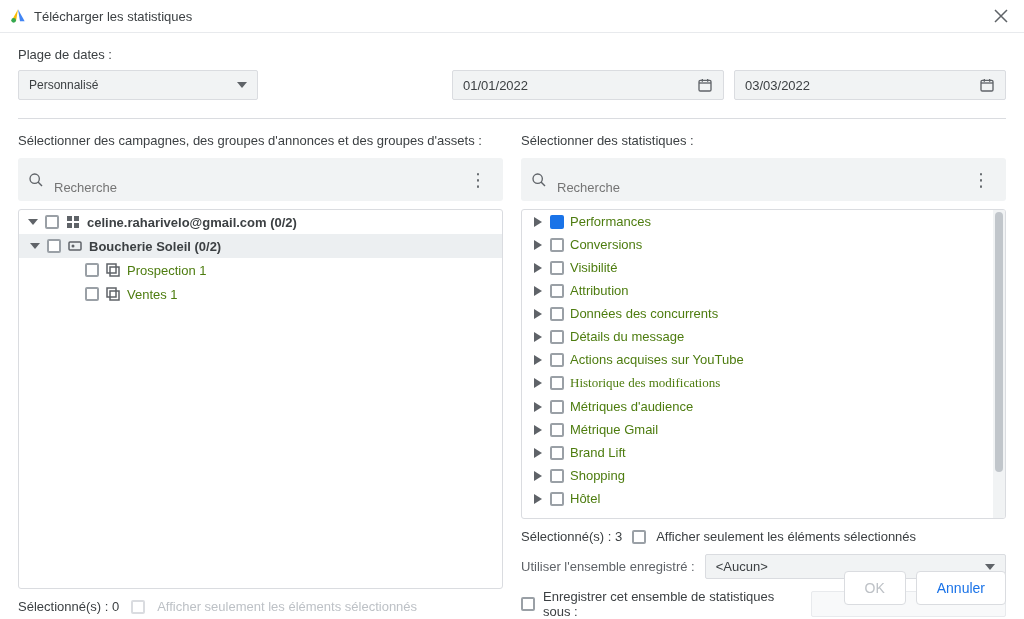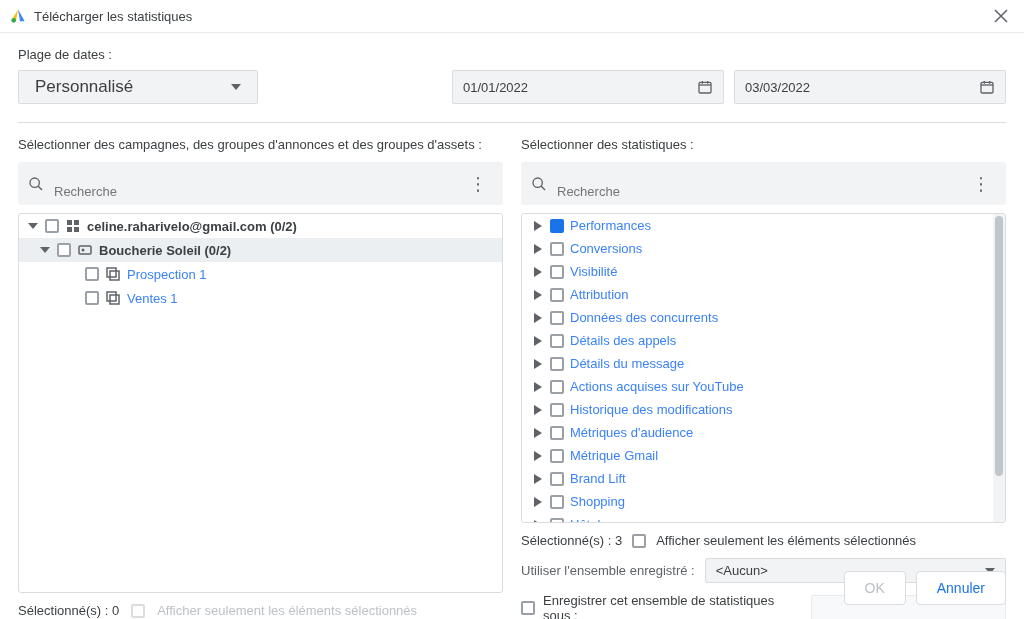--- a/index.html
+++ b/index.html
@@ -52,22 +52,22 @@
     gap: 10px;
     margin-bottom: 18px;
   }
   .dropdown {
     display: flex;
     align-items: center;
     justify-content: space-between;
     background: #f1f3f4;
     border: 1px solid #dadce0;
     border-radius: 2px;
-    padding: 6px 16px;
-    font-size: 17px;
+    padding: 6px 10px;
+    font-size: 12px;
     color: #3c4043;
     cursor: pointer;
   }
   .dropdown-main { width: 240px; }
   .spacer-flex { flex: 1; }
   .date-input {
     display: flex;
     align-items: center;
     justify-content: space-between;
     background: #f1f3f4;
@@ -132,33 +132,33 @@
   .tree-row {
     display: flex;
     align-items: center;
     padding: 4px 8px;
     font-size: 13px;
     gap: 6px;
     min-height: 23px;
   }
   .tree-row.selected { background: #eceff1; }
   .tree-row .label-bold { font-weight: 600; color: #3c4043; }
-  .tree-row .label-norm { color: #3b82f6; }
+  .tree-row .label-norm { color: #4d7c0f; }
   .arrow {
     width: 12px;
     height: 12px;
     display: inline-flex;
     align-items: center;
     justify-content: center;
     color: #5f6368;
     cursor: pointer;
     flex-shrink: 0;
   }
   .arrow svg { display:block; }
-  .indent-1 { padding-left: 20px; }
+  .indent-1 { padding-left: 10px; }
   .indent-2 { padding-left: 66px; }
   .checkbox {
     width: 14px;
     height: 14px;
     border: 2px solid #9aa0a6;
     border-radius: 2px;
     background: #fff;
     cursor: pointer;
     flex-shrink: 0;
   }
@@ -462,41 +462,32 @@
               <span class="checkbox"></span>
               <span class="label-norm">Données des concurrents</span>
             </div>
             <div class="tree-row" style="padding-left: 10px;">
               <span class="arrow">
                 <svg width="8" height="10" viewBox="0 0 8 10">
                   <path d="M0 0 L8 5 L0 10 Z" fill="#5f6368"></path>
                 </svg>
               </span>
               <span class="checkbox"></span>
-              <span class="label-norm">Détails des appels</span>
-            </div>
-            <div class="tree-row" style="padding-left: 10px;">
-              <span class="arrow">
-                <svg width="8" height="10" viewBox="0 0 8 10">
-                  <path d="M0 0 L8 5 L0 10 Z" fill="#5f6368"></path>
-                </svg>
-              </span>
-              <span class="checkbox"></span>
               <span class="label-norm">Détails du message</span>
             </div>
             <div class="tree-row" style="padding-left: 10px;">
               <span class="arrow">
                 <svg width="8" height="10" viewBox="0 0 8 10">
                   <path d="M0 0 L8 5 L0 10 Z" fill="#5f6368"></path>
                 </svg>
               </span>
               <span class="checkbox"></span>
               <span class="label-norm">Actions acquises sur YouTube</span>
             </div>
-            <div class="tree-row" style="padding-left: 10px;">
+            <div class="tree-row" style="padding-left: 10px; font-family: Liberation Serif, serif;">
               <span class="arrow">
                 <svg width="8" height="10" viewBox="0 0 8 10">
                   <path d="M0 0 L8 5 L0 10 Z" fill="#5f6368"></path>
                 </svg>
               </span>
               <span class="checkbox"></span>
               <span class="label-norm">Historique des modifications</span>
             </div>
             <div class="tree-row" style="padding-left: 10px;">
               <span class="arrow">

